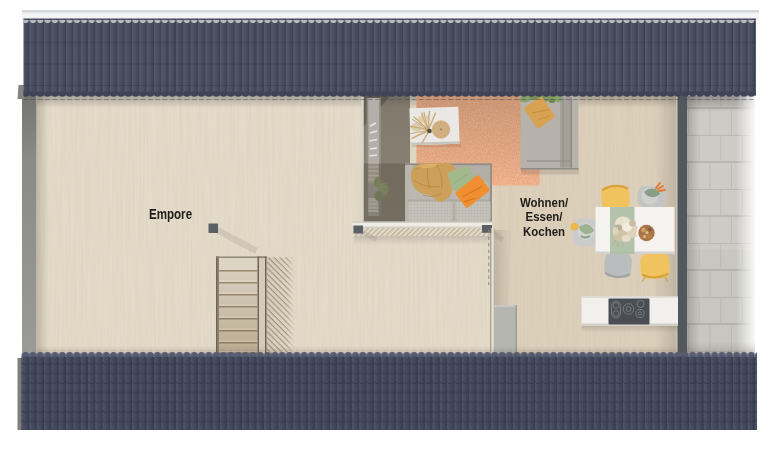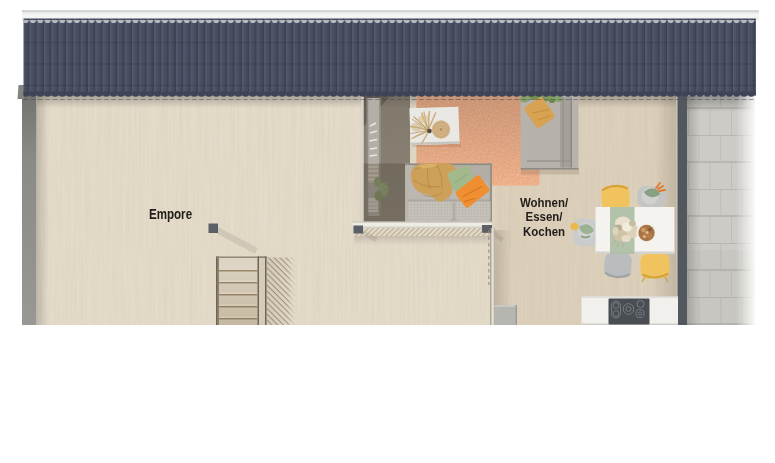--- a/index.html
+++ b/index.html
@@ -1,16 +1,16 @@
 <!DOCTYPE html>
 <html><head>
 <meta charset="utf-8">
 <style>
   html,body{margin:0;padding:0;background:#fff;}
-  .stage{position:relative;width:775px;height:325px;background:#ffffff;overflow:hidden;
+  .stage{position:relative;width:775px;height:430px;background:#ffffff;overflow:hidden;
          font-family:"Liberation Sans", sans-serif;}
 </style>
 </head>
 <body>
 <div class="stage">
 <svg width="775" height="463" viewBox="0 0 775 463">
 <defs>
   <linearGradient id="ribg" x1="0" y1="0" x2="1" y2="0">
     <stop offset="0" stop-color="#575d70"></stop>
     <stop offset="0.35" stop-color="#4b5063"></stop>

